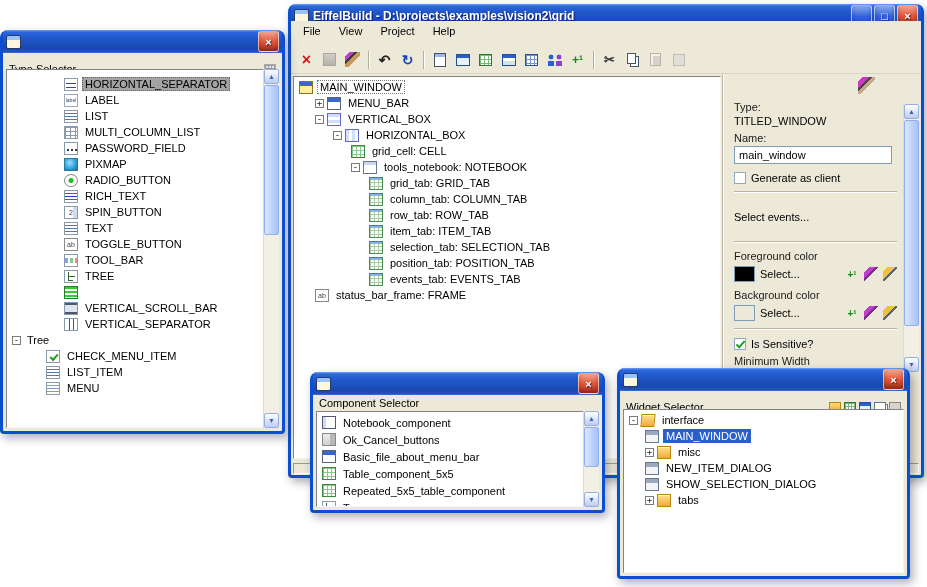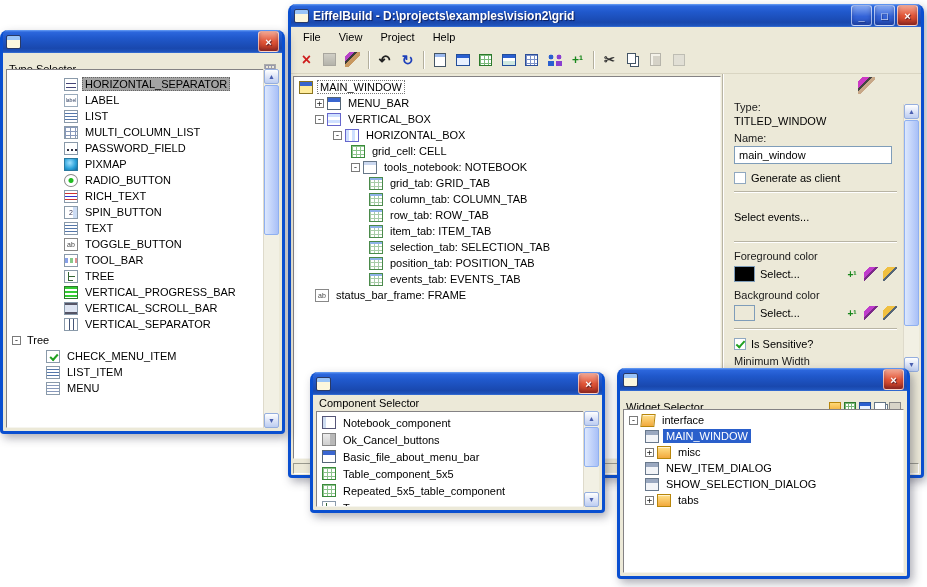--- a/index.html
+++ b/index.html
@@ -12,21 +12,21 @@
  background:linear-gradient(180deg,#6ba1f5 0%,#2c67dd 9%,#2058cb 35%,#1948ae 80%,#1f54bd 94%,#3c74d8 100%)}
 .appicon{flex:0 0 auto;width:15px;height:14px;border:1px solid #2a3a66;border-radius:2px;background:linear-gradient(180deg,#9ac4f8 0 4px,#fdf7dd 4px)}
 .title-text{flex:1;white-space:nowrap;overflow:hidden}
 .tbtns{display:flex;gap:2px}
 .tbtn{width:21px;height:21px;border:1px solid rgba(255,255,255,.55);border-radius:3px;display:flex;align-items:center;justify-content:center;color:#fff;font-size:11px;font-weight:bold;box-shadow:inset 0 -3px 4px rgba(0,0,60,.3)}
 .tbtn.minb,.tbtn.maxb{background:linear-gradient(180deg,#86a9f2,#3463d8 55%,#2a58c8)}
 .tbtn.closeb{background:linear-gradient(180deg,#f3a590,#e2573a 50%,#bf3418)}
 
 
 #win-main{left:288px;top:4px;width:636px;height:474px;z-index:1}
-#win-main .menubar{position:absolute;top:23px;left:0;right:0;height:19px;display:flex;align-items:center;background:#ece9d8;padding-left:3px}
+#win-main .menubar{position:absolute;top:17px;left:0;right:0;height:19px;display:flex;align-items:center;background:#ece9d8;padding-left:3px}
 .menu-item{padding:3px 9px}
 #win-main .toolbar{position:absolute;top:42px;left:0;right:0;height:28px;display:flex;align-items:center;background:#ece9d8;padding:2px 4px;border-bottom:1px solid #d9d5c2}
 .tbi{position:relative;width:23px;height:23px;display:flex;align-items:center;justify-content:center;border-radius:2px;flex:0 0 auto}
 .tbi[data-kind="sep"]{width:9px}
 .tbi[data-kind="sep"]::after{content:"";display:block;width:1px;height:18px;background:#b3af9d;box-shadow:1px 0 0 #fff}
 .tbi[data-disabled="true"]{opacity:.45;filter:grayscale(.9)}
 .tbi .glyph{font-size:13px;line-height:1}
 .tbi[data-icon="delete"] .glyph{color:#ce1c1c;font-size:16px;font-weight:bold}
 .tbi[data-icon="undo"] .glyph{color:#222;font-size:14px}
 .tbi[data-icon="redo"] .glyph{color:#1d3fba;font-size:14px}
@@ -504,21 +504,20 @@
 
       <div class="trow" data-level="3">
 
         <span class="ticon" data-icon="treeicon"></span>
         <span class="tlabel">TREE</span>
       </div>
 
       <div class="trow" data-level="3">
 
         <span class="ticon" data-icon="vprogress"></span>
-        <span class="tlabel">VERTICAL_PROGRESS_BAR</span>
       </div>
 
 
       <div class="trow" data-level="3">
 
         <span class="ticon" data-icon="vscroll"></span>
         <span class="tlabel">VERTICAL_SCROLL_BAR</span>
       </div>
 
       <div class="trow" data-level="3">

